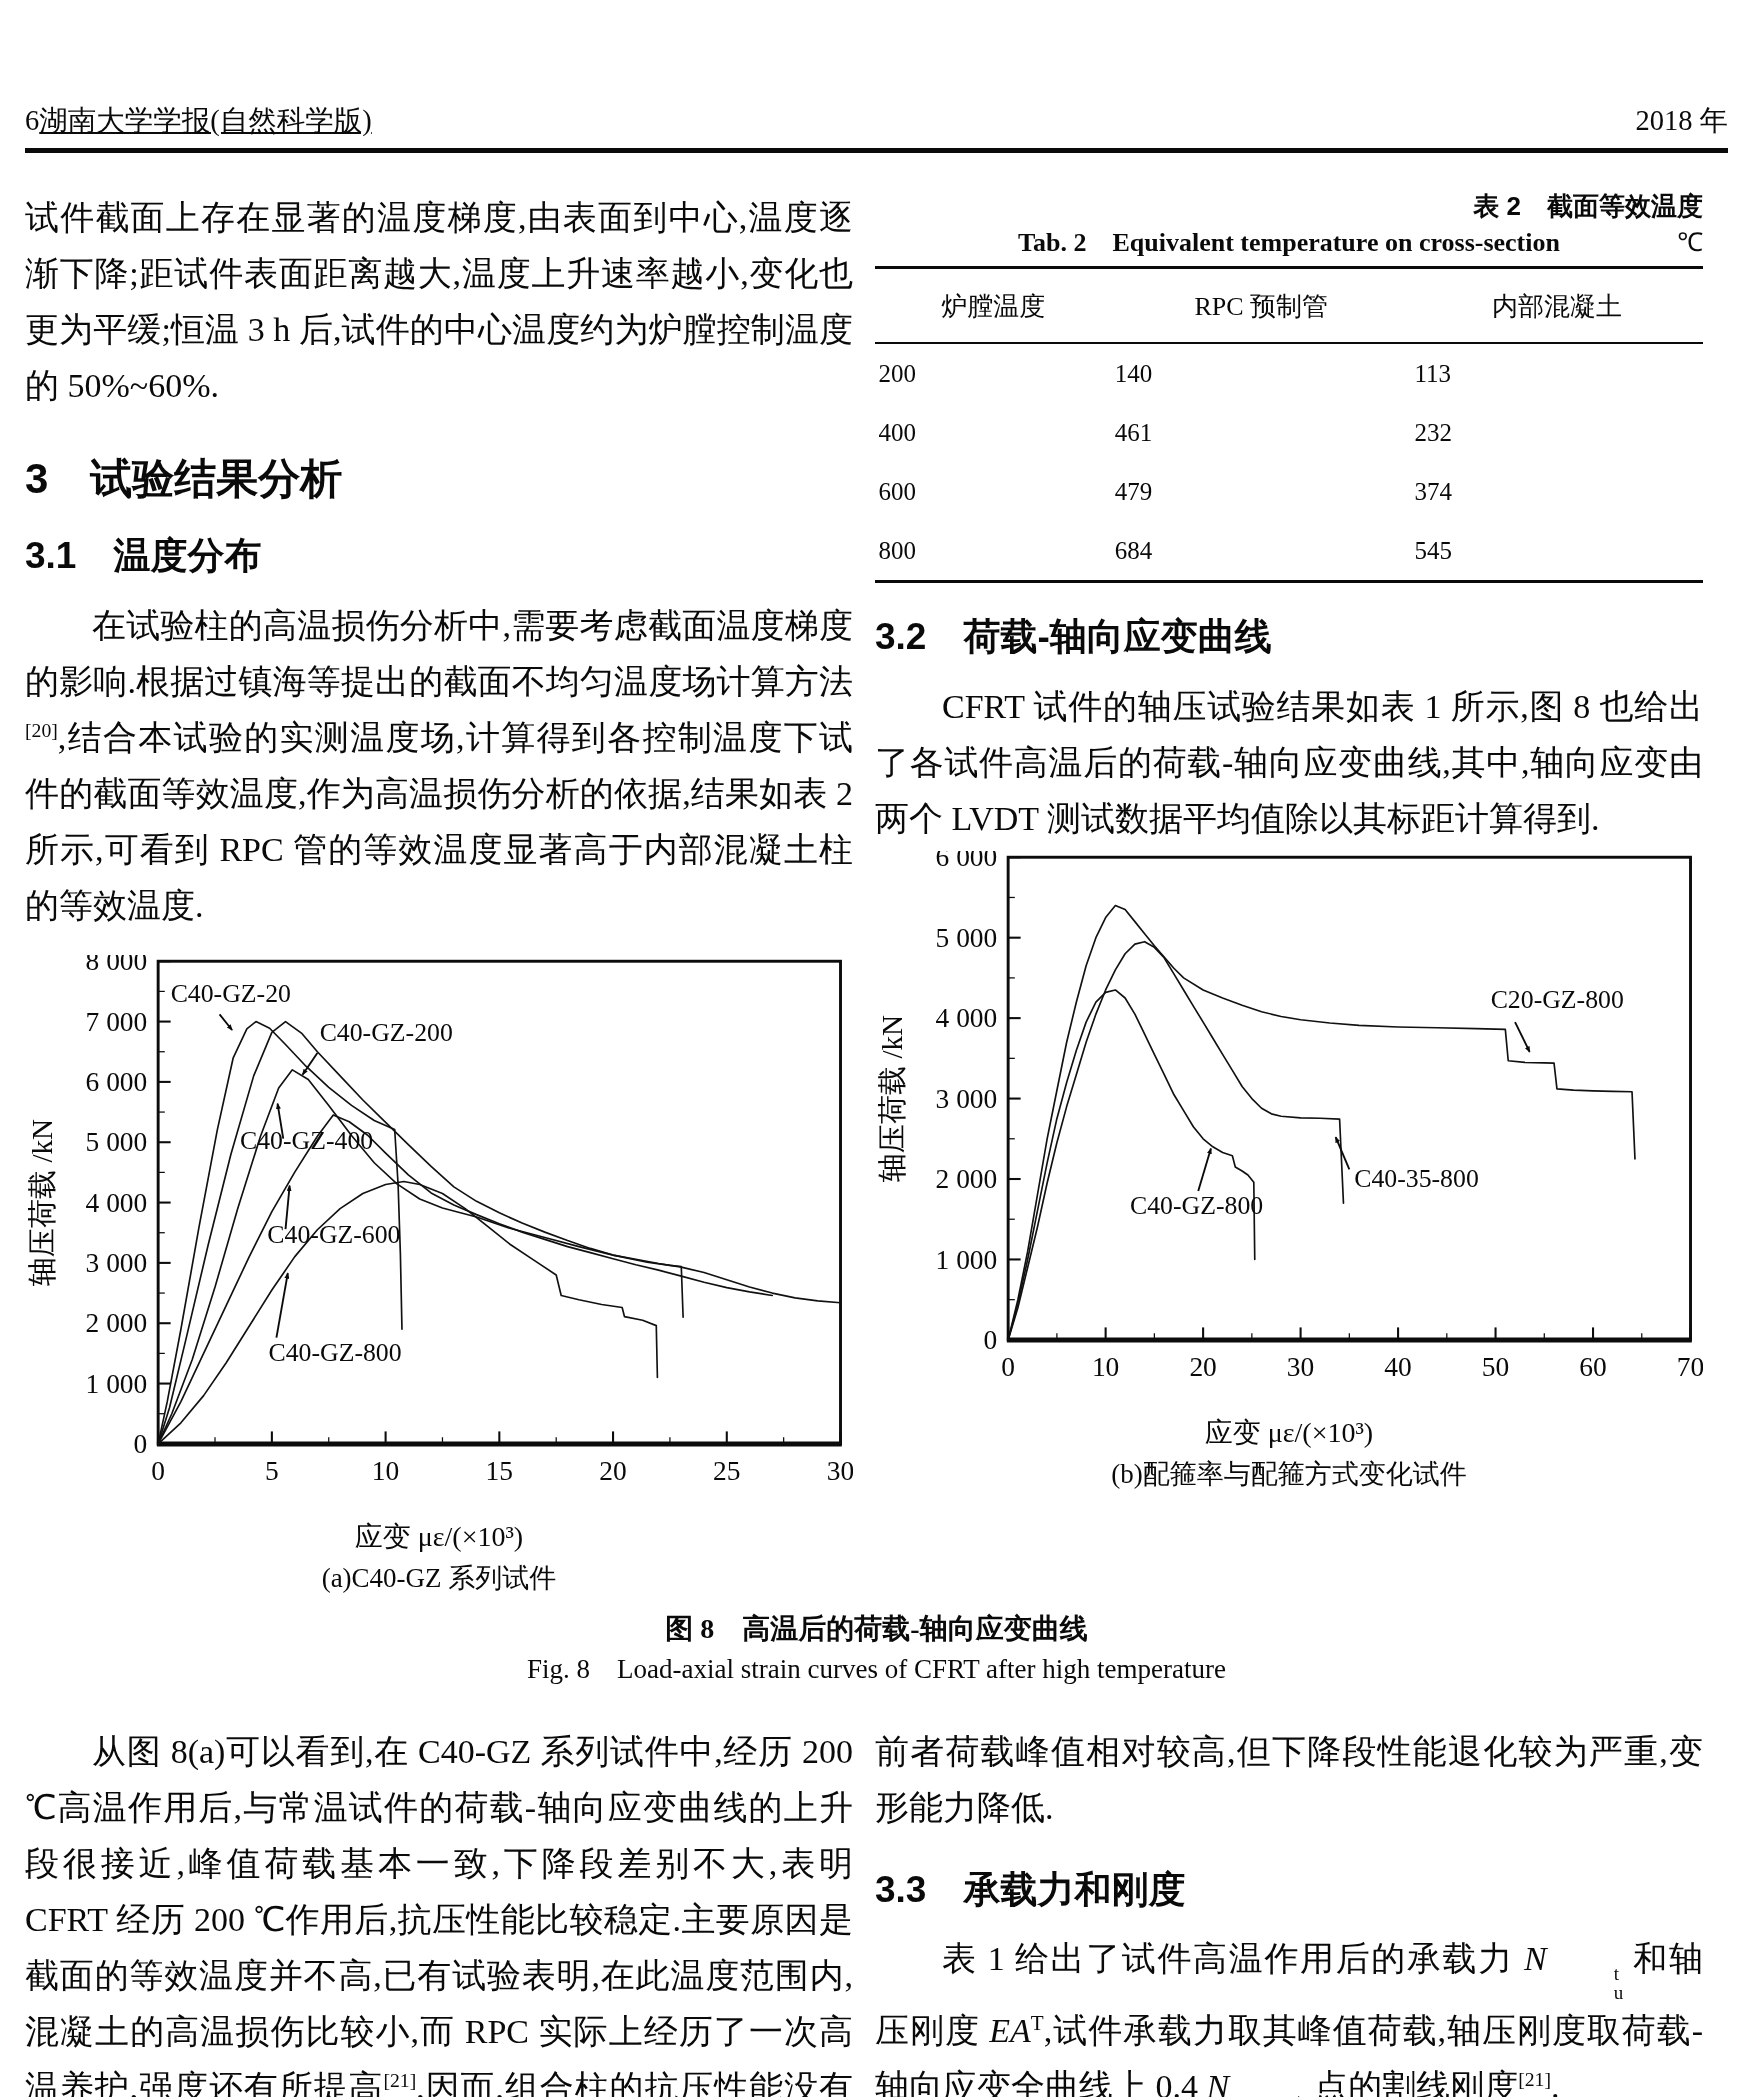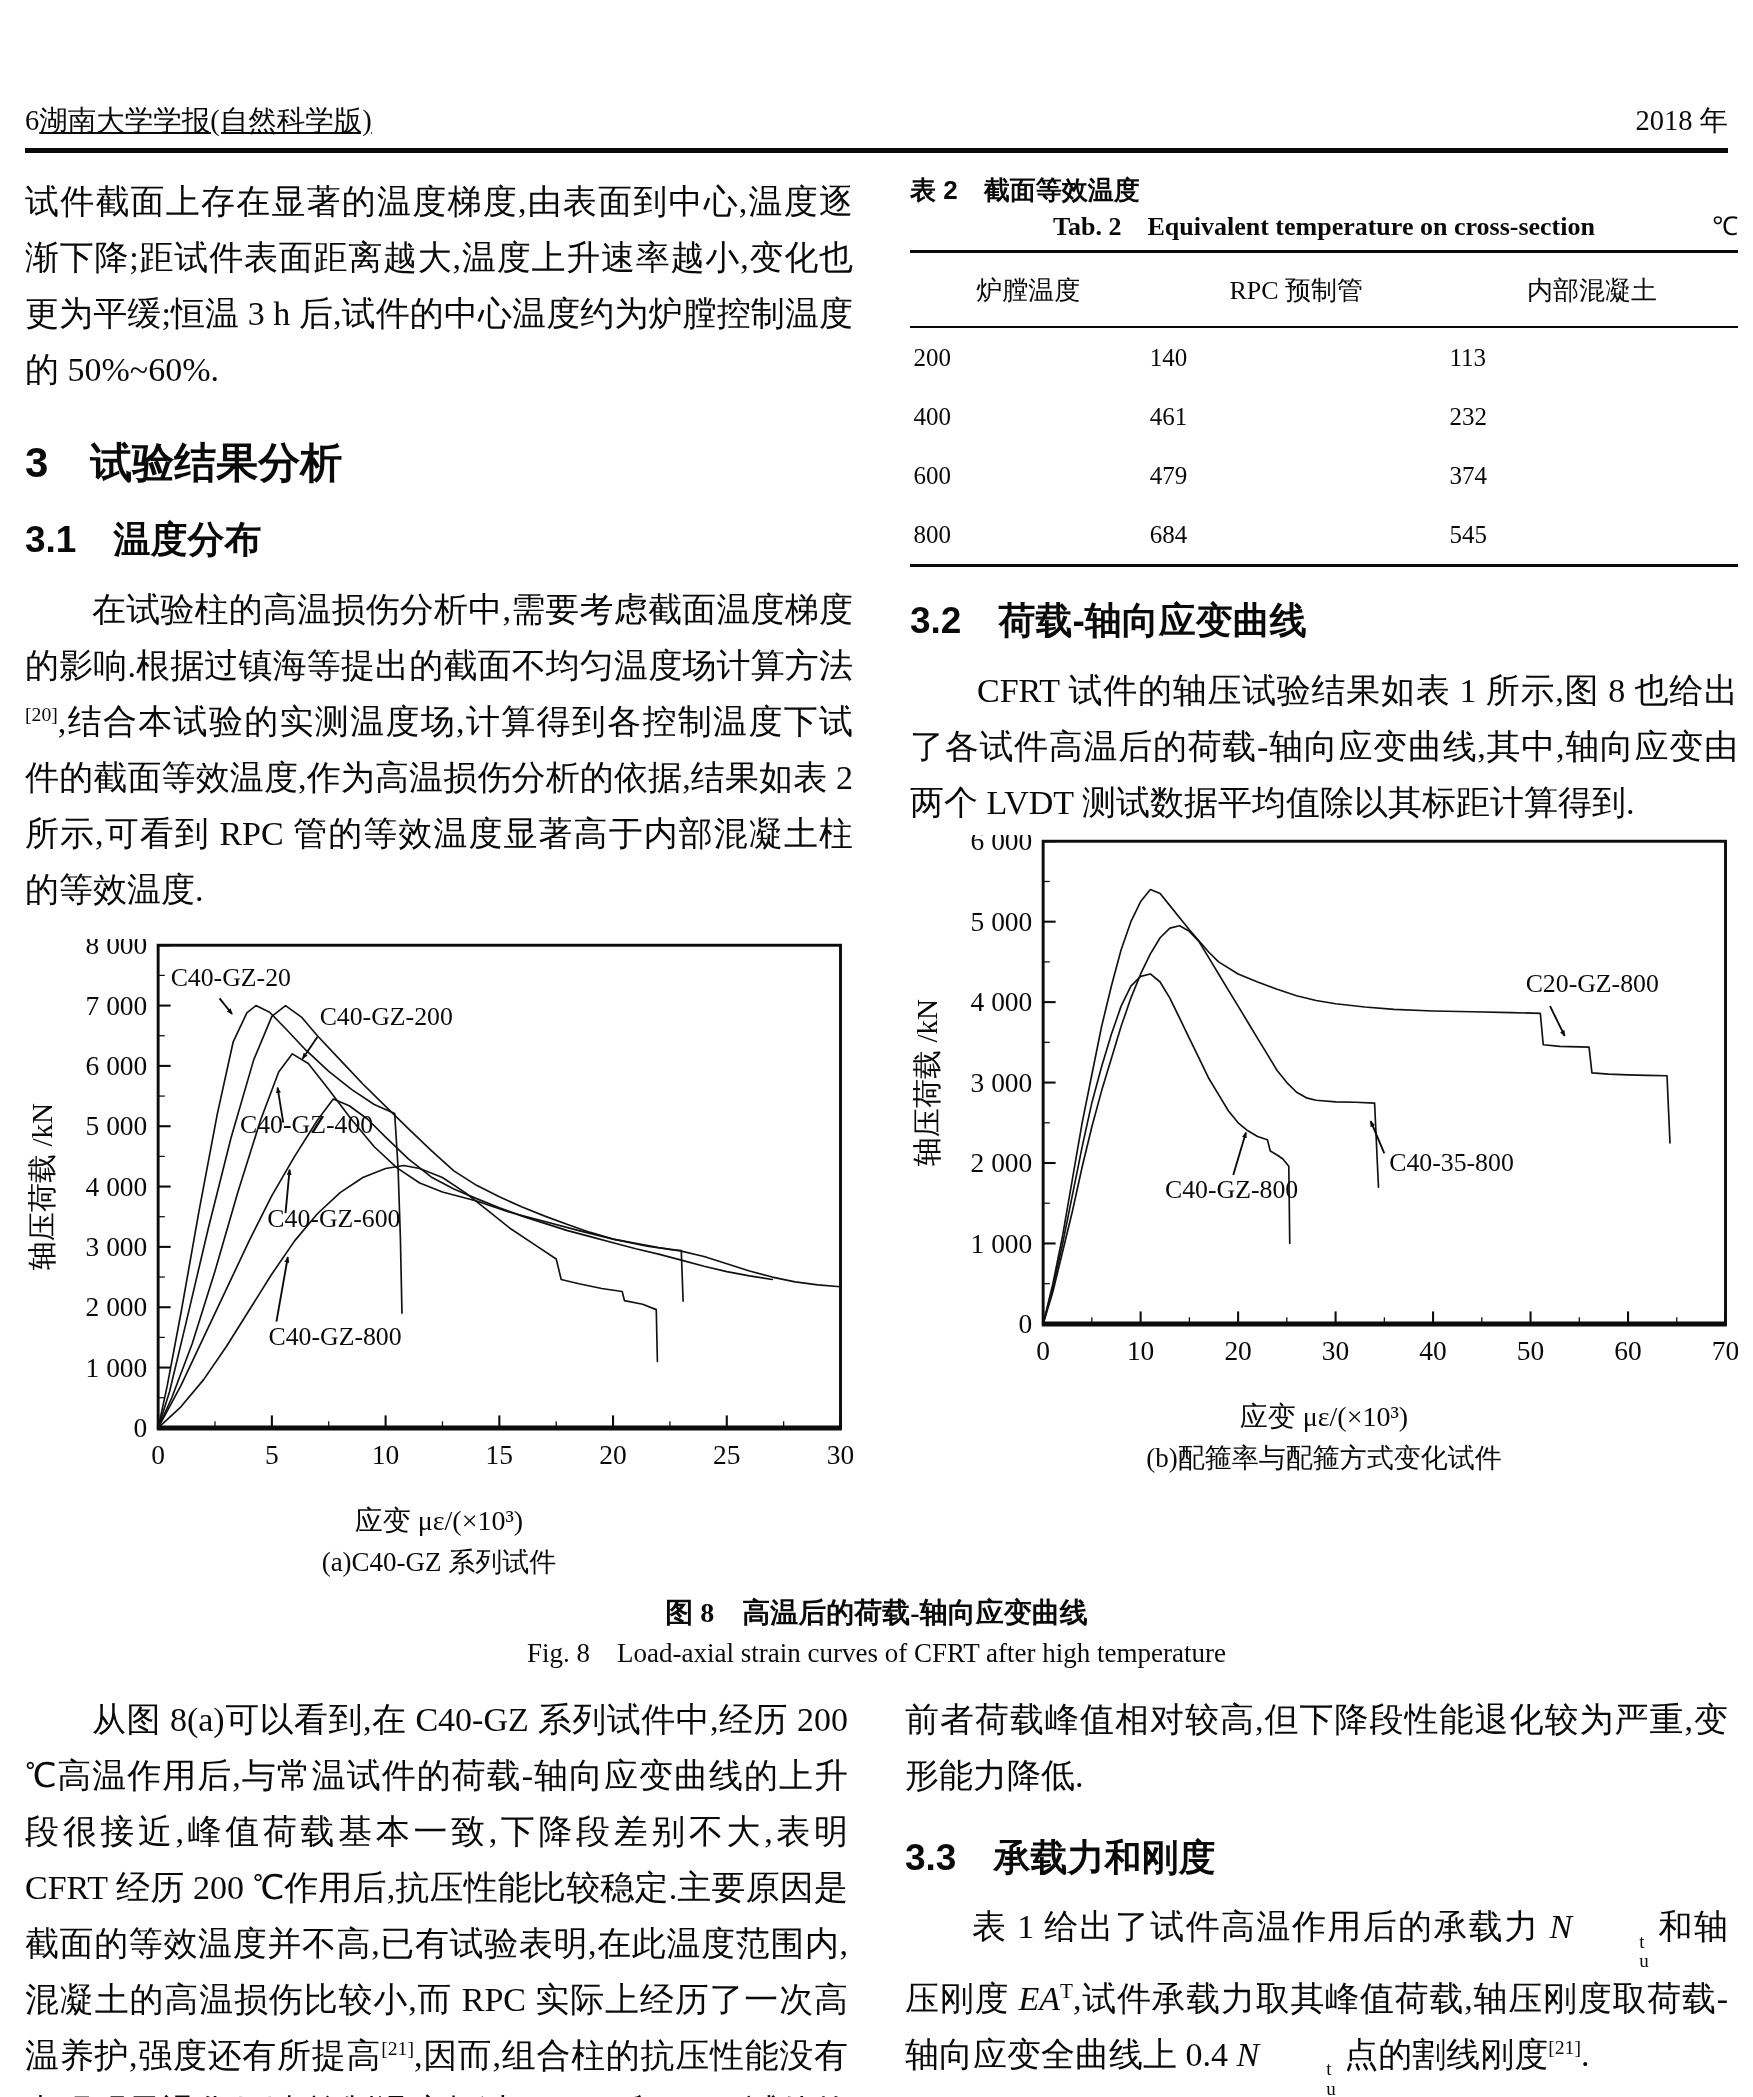--- a/index.html
+++ b/index.html
@@ -11,34 +11,34 @@
     font-family:"Liberation Serif", serif;
     box-sizing:border-box;
     padding:105px 25px 0 25px;
     overflow:hidden;
   }
   
   .hdr{display:flex;align-items:baseline;font-size:28.5px;line-height:1.1;}
   .hdr .hdr-c{flex:1;text-align:left;text-decoration:underline;}
   .hdr-rule{height:4.6px;background:#0a0a0a;margin-top:11.7px;}
   
-  .content{display:flex;gap:57px;margin-top:21px;align-items:flex-start;}
+  .content{display:flex;gap:22px;margin-top:37px;align-items:flex-start;}
   .col{width:828px;}
   p.body{margin:0;font-size:34px;line-height:56px;text-align:justify;}
   p.ind{text-indent:67px;}
   p.noind{text-indent:0;}
   h2.sec{font-family:"Liberation Sans", sans-serif;font-weight:700;font-size:42px;line-height:1.1;margin:42px 0 0 0;}
   h3.sub{font-family:"Liberation Sans", sans-serif;font-weight:700;font-size:37px;line-height:1.1;margin:34px 0 21px 0;}
   sup.ref{font-size:0.58em;vertical-align:super;line-height:0;}
   sup.ref2{font-size:0.62em;vertical-align:super;line-height:0;}
   i.mvar{font-style:italic;}
   .ss{display:inline-flex;flex-direction:column;align-items:flex-start;font-size:0.56em;line-height:1.02;vertical-align:-0.5em;}
   .ss sup,.ss sub{font-size:1em;line-height:1.02;position:static;vertical-align:baseline;}
   
-  .tbl-cap-cn{font-family:"Liberation Sans", sans-serif;font-weight:700;font-size:26px;line-height:1.3;text-align:left;}
+  .tbl-cap-cn{font-family:"Liberation Sans", sans-serif;font-weight:700;font-size:26px;line-height:1.3;text-align:right;}
   .tbl-cap-en{position:relative;font-weight:700;font-size:26px;line-height:1.3;text-align:center;margin-top:2.5px;}
   .tbl-unit{position:absolute;right:0;top:0;font-weight:400;}
   table.t2{width:100%;border-collapse:collapse;margin-top:6.7px;
     border-top:3.8px solid #0a0a0a;border-bottom:3.8px solid #0a0a0a;}
   table.t2 th{font-weight:400;font-size:26px;padding:20px 3.4px 17.6px 3.4px;text-align:center;
     border-bottom:2.1px solid #0a0a0a;}
   table.t2 td{font-size:25px;padding:15.5px 3.4px;}
   
   .chart-block{width:828px;}
   .mt-ca{margin-top:21px;}

